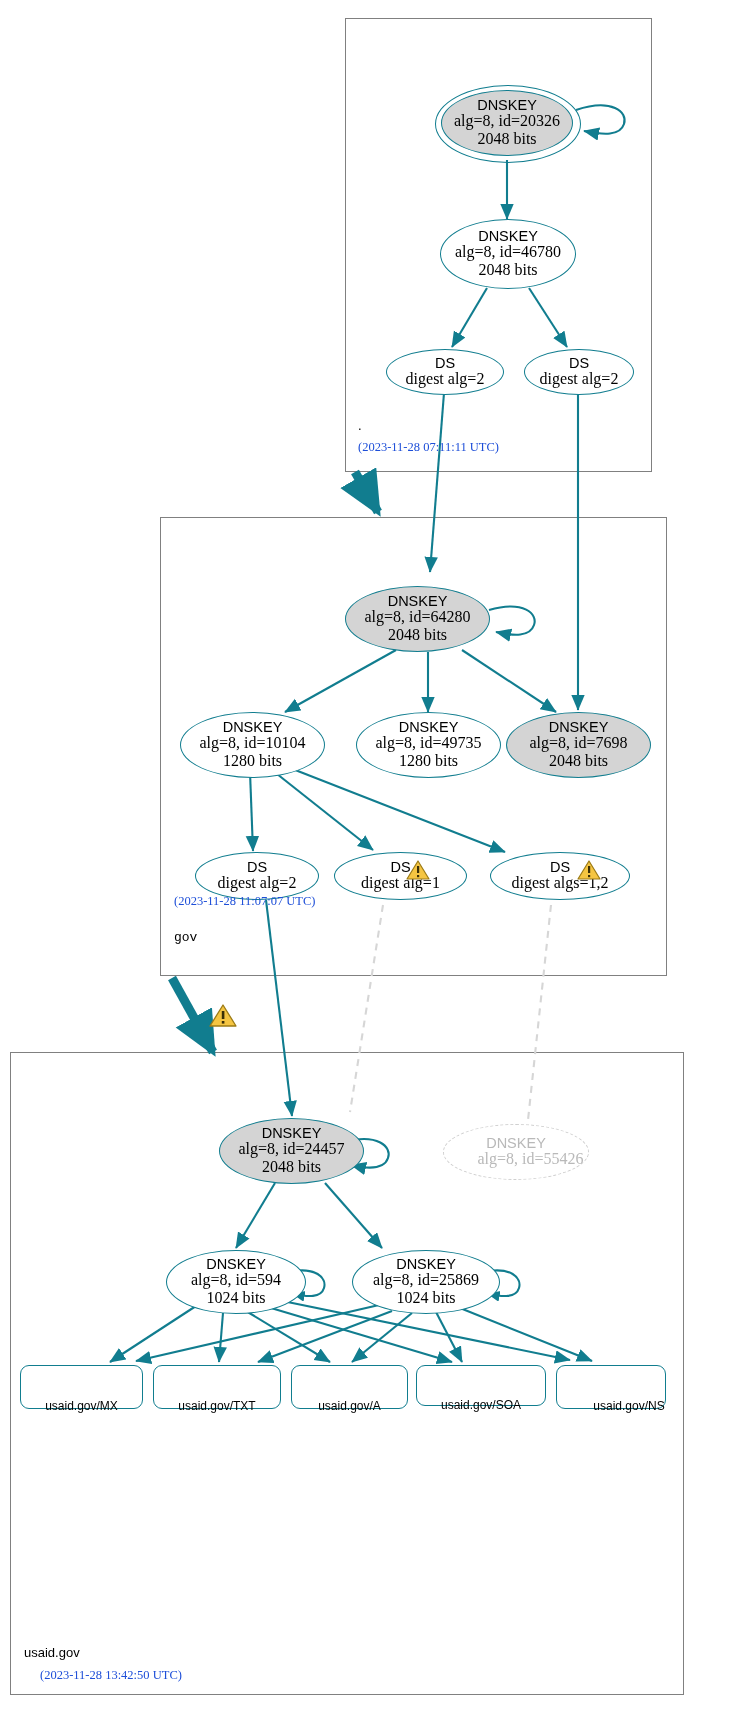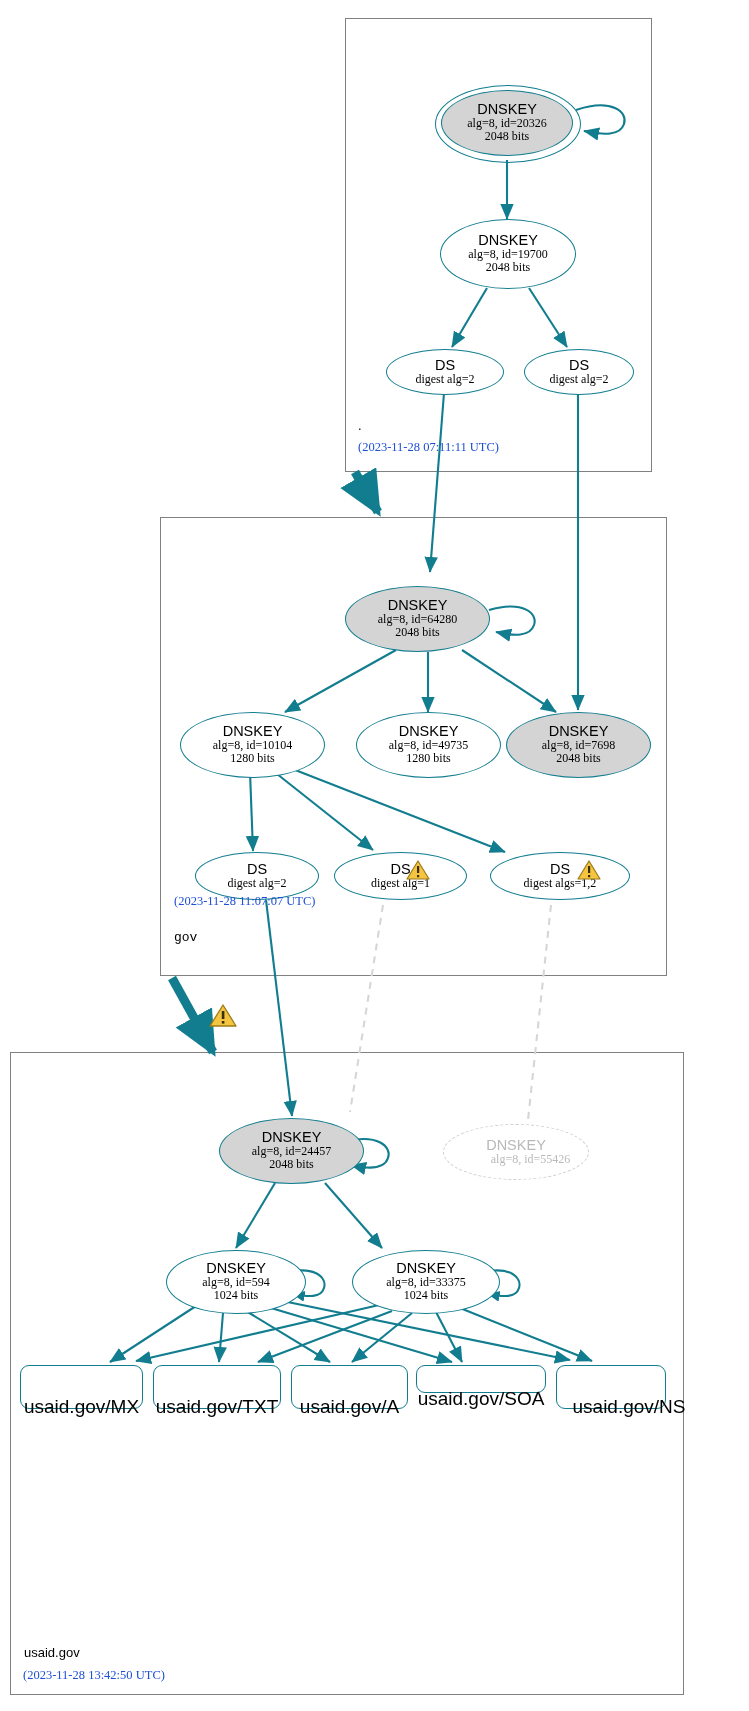--- a/index.html
+++ b/index.html
@@ -10,31 +10,31 @@
   .zonebox{position:absolute;border:1px solid #808080;background:transparent;}
   .zonelabel{position:absolute;font-family:"Liberation Sans", sans-serif;
              font-size:13px;color:#000;white-space:nowrap;}
   .zonetime{position:absolute;font-family:"Liberation Serif", serif;
             font-size:12.5px;color:#1d4ed8;white-space:nowrap;}
   .node{position:absolute;display:flex;flex-direction:column;
         align-items:center;justify-content:center;text-align:center;
         box-sizing:border-box;}
   .nlabel{font-family:"Liberation Sans", sans-serif;font-size:14.5px;
           color:#000;line-height:1.02;}
-  .nsub{font-family:"Liberation Serif", serif;font-size:12px;color:#000;
+  .nsub{font-family:"Liberation Serif", serif;font-size:16px;color:#000;
         line-height:1.12;}
   .nsub.dim{color:#b9b9b9;margin-left:29px;}
   .nlabel.dim{color:#b9b9b9;}
   .ell{border:1.6px solid #117d8f;border-radius:50%;background:#ffffff;}
   .ell.fill{background:#d4d4d4;}
   .ell.dash{border:1.6px dashed #cfcfcf;background:#ffffff;}
   .dbl{position:absolute;border:1.6px solid #117d8f;border-radius:50%;
        background:transparent;}
   .rrset{border:1.6px solid #117d8f;border-radius:9px;background:#ffffff;}
-  .rrset .nlabel{font-size:19px;margin-top:39px;}
+  .rrset .nlabel{font-size:12px;margin-top:39px;}
 </style>
 </head>
 <body>
 
 <div id="stage">
 
   <div class="zonebox" style="left:345px;top:18px;width:305px;height:452px;"></div>
   <div class="zonebox" style="left:160px;top:517px;width:505px;height:457px;"></div>
   <div class="zonebox" style="left:10px;top:1052px;width:672px;height:641px;"></div>
 
@@ -117,21 +117,21 @@
 
   <div class="dbl" style="left:435px;top:85px;width:144px;height:76px;"></div>
   <div class="node ell fill" style="left:441px;top:90px;width:132px;height:66px;">
     <div class="nlabel">DNSKEY</div>
     <div class="nsub">alg=8, id=20326</div>
     <div class="nsub">2048 bits</div>
   </div>
 
   <div class="node ell" style="left:440px;top:219px;width:136px;height:70px;">
     <div class="nlabel">DNSKEY</div>
-    <div class="nsub">alg=8, id=19700</div>
+    <div class="nsub">alg=8, id=46780</div>
     <div class="nsub">2048 bits</div>
   </div>
 
   <div class="node ell" style="left:386px;top:349px;width:118px;height:46px;">
     <div class="nlabel">DS</div>
     <div class="nsub">digest alg=2</div>
   </div>
 
   <div class="node ell" style="left:524px;top:349px;width:110px;height:46px;">
     <div class="nlabel">DS</div>
@@ -213,36 +213,36 @@
   </div>
 
   <div class="node ell" style="left:166px;top:1250px;width:140px;height:64px;">
     <div class="nlabel">DNSKEY</div>
     <div class="nsub">alg=8, id=594</div>
     <div class="nsub">1024 bits</div>
   </div>
 
   <div class="node ell" style="left:352px;top:1250px;width:148px;height:64px;">
     <div class="nlabel">DNSKEY</div>
-    <div class="nsub">alg=8, id=33375</div>
+    <div class="nsub">alg=8, id=25869</div>
     <div class="nsub">1024 bits</div>
   </div>
 
   <div class="node rrset" style="left:20px;top:1365px;width:123px;height:44px;">
     <div class="nlabel">usaid.gov/MX</div>
   </div>
   <div class="node rrset" style="left:153px;top:1365px;width:128px;height:44px;">
     <div class="nlabel">usaid.gov/TXT</div>
   </div>
   <div class="node rrset" style="left:291px;top:1365px;width:117px;height:44px;">
     <div class="nlabel">usaid.gov/A</div>
   </div>
-  <div class="node rrset" style="left:416px;top:1365px;width:130px;height:28px;">
+  <div class="node rrset" style="left:416px;top:1365px;width:130px;height:41px;">
     <div class="nlabel">usaid.gov/SOA</div>
   </div>
   <div class="node rrset" style="left:556px;top:1365px;width:110px;height:44px;padding-left:36px;">
     <div class="nlabel">usaid.gov/NS</div>
   </div>
 
   <div class="zonelabel" style="left:24px;top:1645px;">usaid.gov</div>
-  <div class="zonetime" style="left:23px;top:1668px;">(2023-11-28 13:42:50 UTC)</div>
+  <div class="zonetime" style="left:40px;top:1668px;">(2023-11-28 13:42:50 UTC)</div>
 
 </div>
 
 </body></html>

